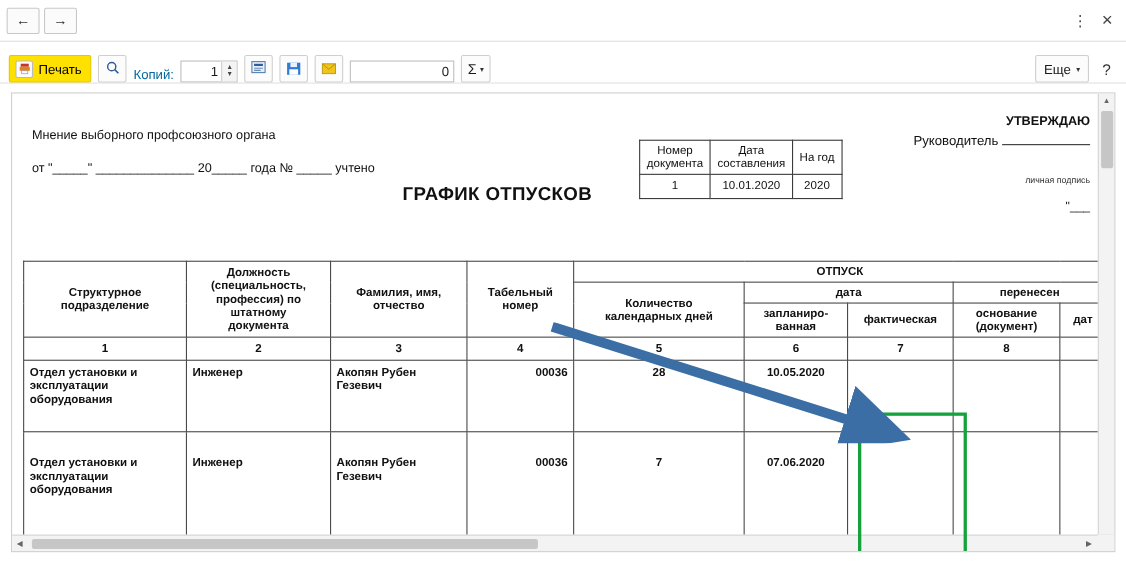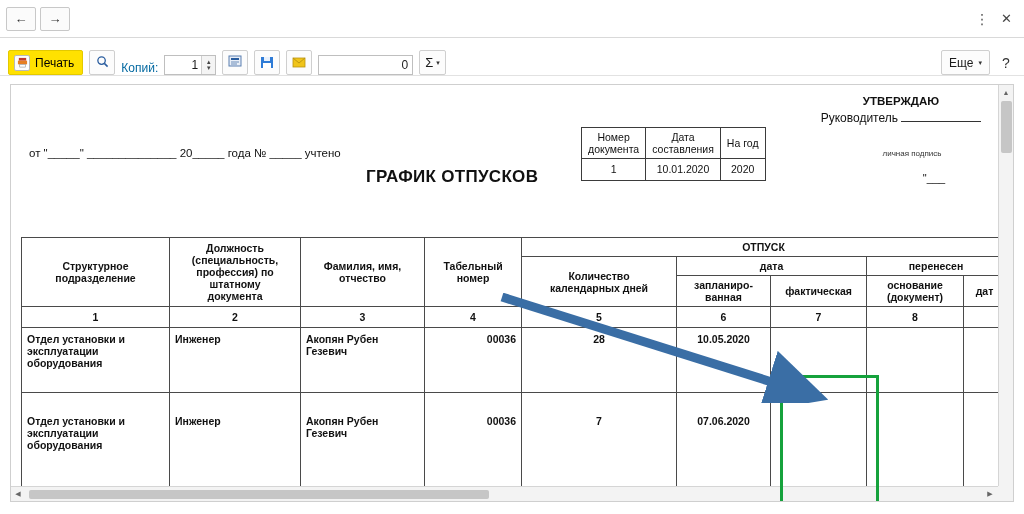--- a/index.html
+++ b/index.html
@@ -193,23 +193,23 @@
   }
   .graf-title {
     position: absolute;
     left: 355px; top: 82px;
     font-size: 17px;
     font-weight: bold;
     letter-spacing: .3px;
   }
   .approve {
     position: absolute;
-    right: 8px; top: 10px;
+    right: 8px; top: 20px;
     width: 180px;
-    text-align: center;
+    text-align: right;
   }
   .approve .ttl { font-weight: bold; font-size: 11.5px; }
   .approve .sub { font-size: 12px; margin-top: 4px; }
   .approve .line {
     display: inline-block;
     border-bottom: 1px solid #333;
     width: 80px;
     height: 10px;
   }
   .approve .small {
@@ -436,20 +436,21 @@
       <span>?</span>
     </div>
   </div>
 </div>
 
 <div class="doc-wrap">
 
   <div class="doc">
 
     <div class="hdr">
+      <div class="union-text">Мнение выборного профсоюзного органа</div>
       <div class="union-text2">от "_____" ______________ 20_____ года № _____ учтено</div>
       <div class="graf-title">ГРАФИК ОТПУСКОВ</div>
 
       <table class="info-table">
         <tbody>
             <tr>
           <th>
             <span>Номер</span><br>
             <span>документа</span>
           </th>

